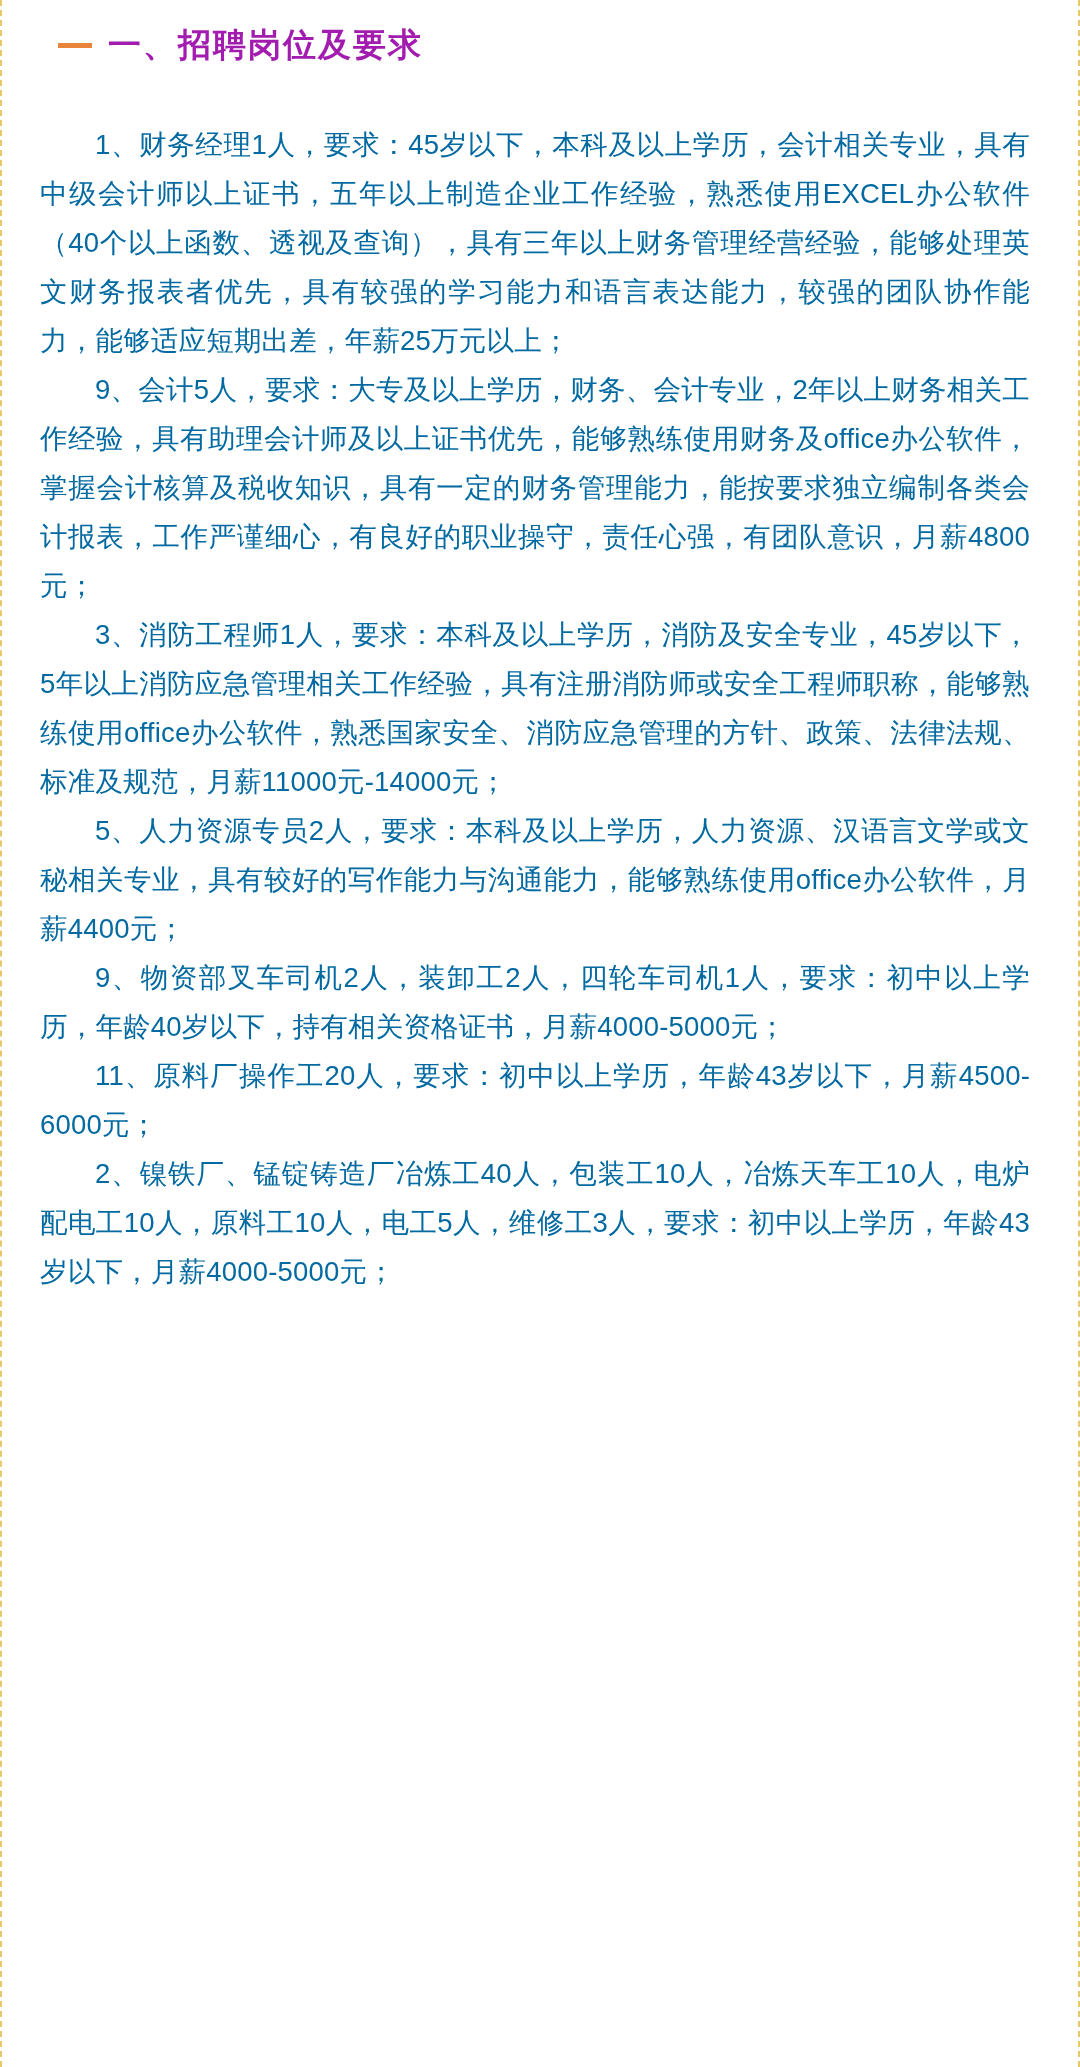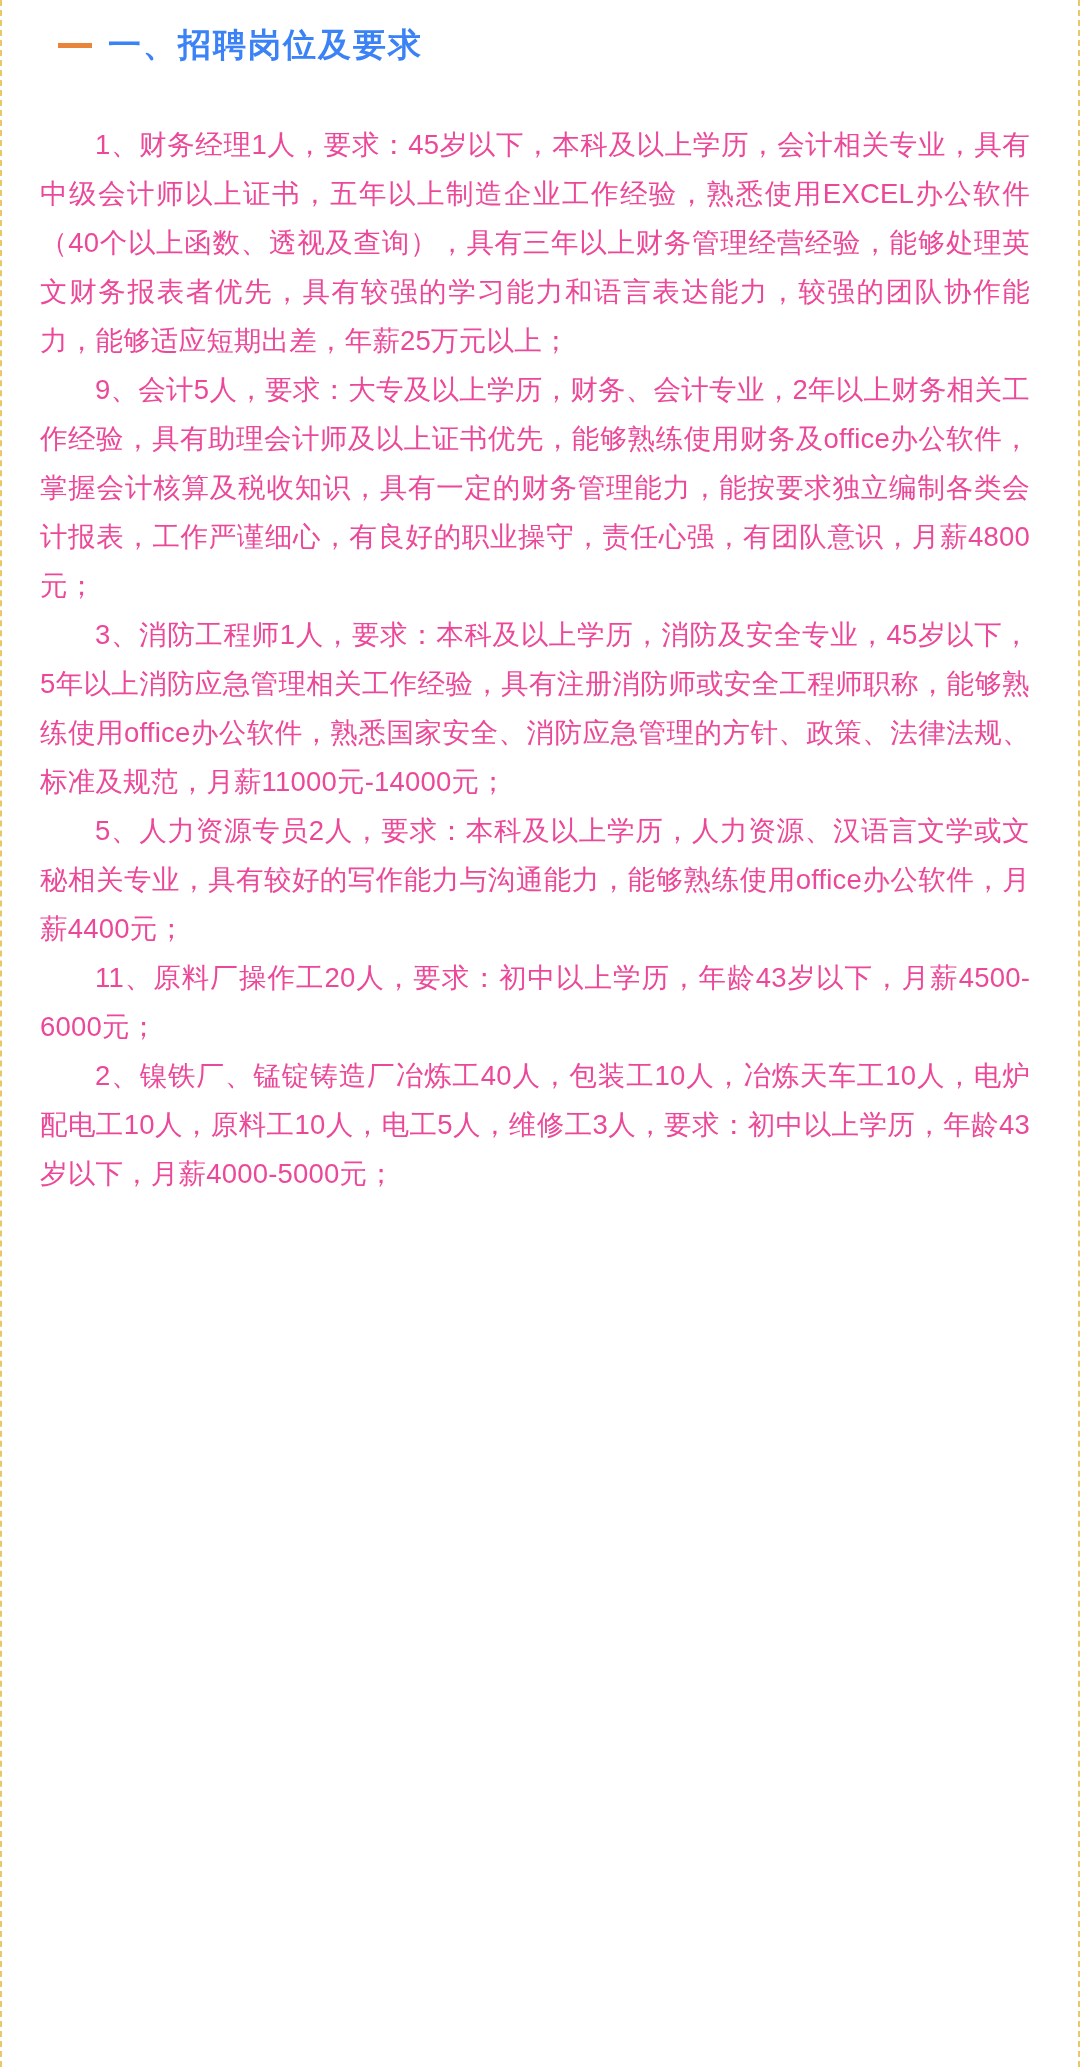--- a/index.html
+++ b/index.html
@@ -34,52 +34,53 @@
   .title-bar {
     display: inline-block;
     width: 34px;
     height: 5px;
     background: #e8853a;
     flex: none;
   }
   .title-text {
     font-size: 33px;
     font-weight: bold;
-    color: #3b82f6;
+    color: #a21caf;
     letter-spacing: 2px;
     font-family: "Liberation Sans", "DejaVu Sans", sans-serif;
   }
   .body-block {
     margin-top: 48px;
     padding: 0 18px 0 8px;
   }
   p.para {
     margin: 0 0 0 0;
     font-size: 27.5px;
     line-height: 49px;
     text-align: justify;
     text-justify: inter-ideograph;
     text-indent: 2em;
-    color: #ec4899;
+    color: #0369a1;
     letter-spacing: 0.2px;
     font-family: "Liberation Sans", "DejaVu Sans", sans-serif;
   }
 </style>
 </head>
 <body>
 
 <div class="page">
 
   <div class="section-title">
     <span class="title-bar"></span>
     <span class="title-text">一、招聘岗位及要求</span>
   </div>
 
   <div class="body-block">
     <p class="para">1、财务经理1人，要求：45岁以下，本科及以上学历，会计相关专业，具有中级会计师以上证书，五年以上制造企业工作经验，熟悉使用EXCEL办公软件（40个以上函数、透视及查询），具有三年以上财务管理经营经验，能够处理英文财务报表者优先，具有较强的学习能力和语言表达能力，较强的团队协作能力，能够适应短期出差，年薪25万元以上；</p>
     <p class="para"> 9、会计5人，要求：大专及以上学历，财务、会计专业，2年以上财务相关工作经验，具有助理会计师及以上证书优先，能够熟练使用财务及office办公软件，掌握会计核算及税收知识，具有一定的财务管理能力，能按要求独立编制各类会计报表，工作严谨细心，有良好的职业操守，责任心强，有团队意识，月薪4800元；</p>
     <p class="para">3、消防工程师1人，要求：本科及以上学历，消防及安全专业，45岁以下，5年以上消防应急管理相关工作经验，具有注册消防师或安全工程师职称，能够熟练使用office办公软件，熟悉国家安全、消防应急管理的方针、政策、法律法规、标准及规范，月薪11000元-14000元；</p>
     <p class="para">5、人力资源专员2人，要求：本科及以上学历，人力资源、汉语言文学或文秘相关专业，具有较好的写作能力与沟通能力，能够熟练使用office办公软件，月薪4400元；</p>
+    <p class="para">9、物资部叉车司机2人，装卸工2人，四轮车司机1人，要求：初中以上学历，年龄40岁以下，持有相关资格证书，月薪4000-5000元；</p>
     <p class="para">11、原料厂操作工20人，要求：初中以上学历，年龄43岁以下，月薪4500-6000元；</p>
     <p class="para">2、镍铁厂、锰锭铸造厂冶炼工40人，包装工10人，冶炼天车工10人，电炉配电工10人，原料工10人，电工5人，维修工3人，要求：初中以上学历，年龄43岁以下，月薪4000-5000元；</p>
   </div>
 
 </div>
 
 </body></html>

